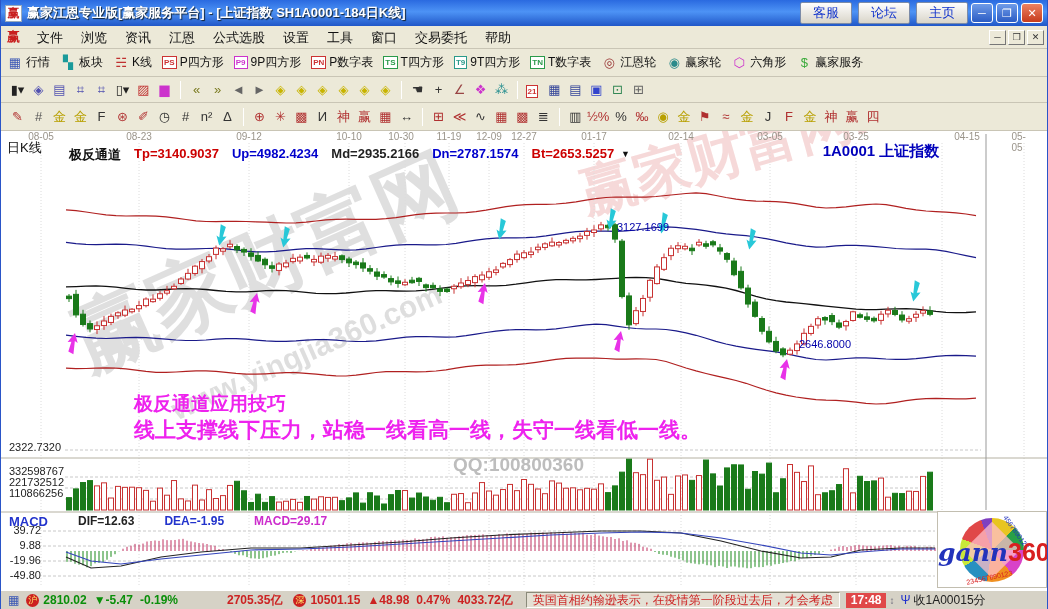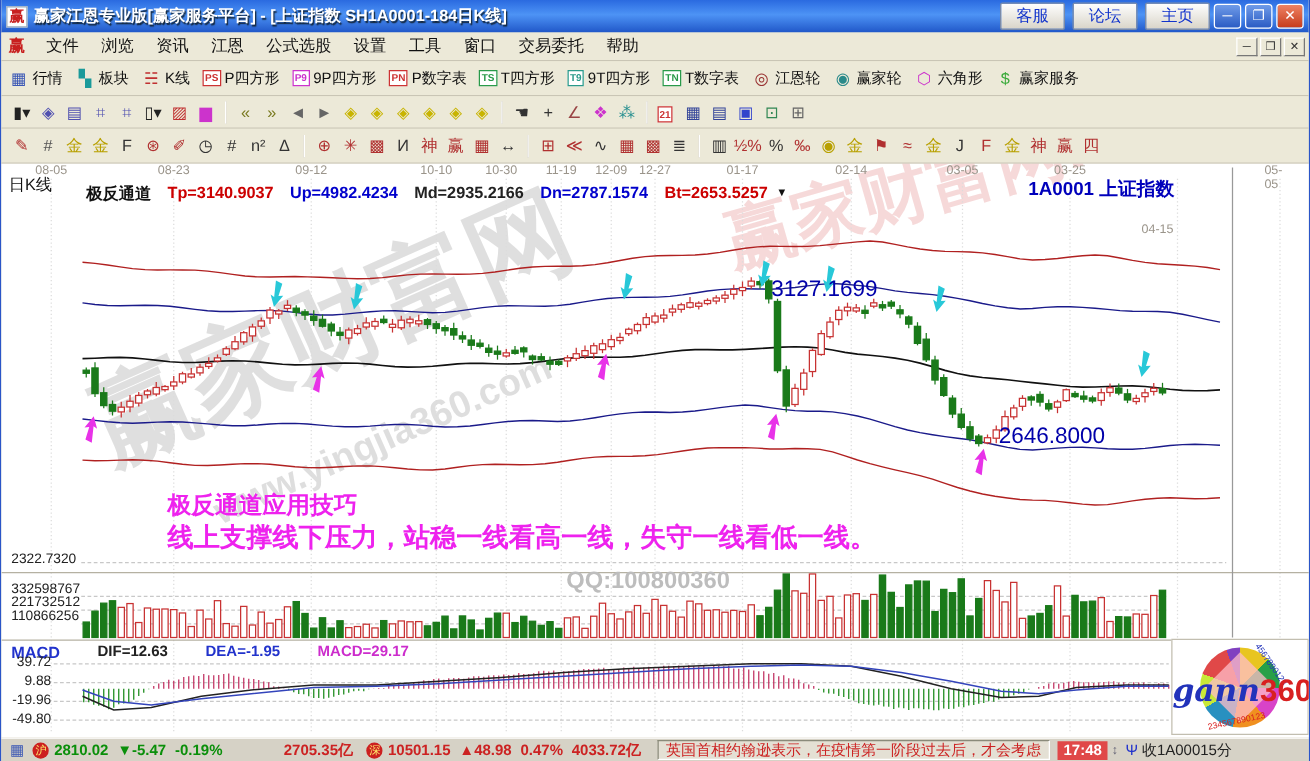--- a/index.html
+++ b/index.html
@@ -30,21 +30,21 @@
   .tsep{width:1px;height:18px;background:#b5b1a2;border-right:1px solid #fff;margin:0 5px;}
   
   #chart{position:absolute;left:0;top:131px;width:1048px;height:459px;background:#fff;overflow:hidden;}
   #chart svg{position:absolute;left:0;top:0;z-index:2;}
   .clabel{position:absolute;z-index:3;white-space:nowrap;}
   .dlabel{position:absolute;top:0;font-size:10px;color:#9a948a;transform:translateX(-50%);z-index:3;}
   .wm{position:absolute;z-index:1;white-space:nowrap;font-weight:bold;}
   .pane-label{left:6px;top:8px;font-size:13px;color:#111;}
   .ind-row{left:68px;top:15px;display:flex;gap:13px;font-size:13px;font-weight:bold;}
   .symbol{left:780px;top:11px;width:200px;text-align:center;font-size:15px;font-weight:bold;color:#0000bb;}
-  .ann{font-size:18px;color:#0000aa;z-index:3;}
+  .ann{font-size:11px;color:#0000aa;z-index:3;}
   .pink1{left:133px;top:260px;font-size:19px;font-weight:bold;color:#ee22ee;z-index:4;}
   .pink2{left:133px;top:285px;font-size:21px;font-weight:bold;color:#ee22ee;z-index:4;}
   .qq{left:452px;top:323px;font-size:19px;color:#bdbdbd;font-weight:bold;z-index:3;}
   .scale{font-size:11px;color:#222;}
   .macd-row{left:8px;top:383px;display:flex;gap:30px;font-size:12px;font-weight:bold;}
   
   .logobox{position:absolute;left:936px;top:380px;width:110px;height:77px;border:1px solid #c2beb0;background:#fff;z-index:5;}
   .gcir{position:absolute;left:22px;top:6px;width:64px;height:64px;border-radius:50%;background:conic-gradient(#e8c520 0 45deg,#28a048 45deg 90deg,#d843c8 90deg 140deg,#f09020 140deg 190deg,#2890c0 190deg 240deg,#c8e838 240deg 290deg,#e04848 290deg 340deg,#8040c0 340deg 360deg);}
   .gdia{position:absolute;left:34px;top:18px;width:40px;height:40px;background:rgba(255,190,200,.75);transform:rotate(45deg);}
   .gtxt{position:absolute;left:0;top:26px;width:110px;text-align:right;font-size:25px;z-index:2;}
@@ -941,21 +941,21 @@
         <div class="dlabel" style="left: 248px;">09-12</div>
         <div class="dlabel" style="left: 348px;">10-10</div>
         <div class="dlabel" style="left: 400px;">10-30</div>
         <div class="dlabel" style="left: 448px;">11-19</div>
         <div class="dlabel" style="left: 488px;">12-09</div>
         <div class="dlabel" style="left: 523px;">12-27</div>
         <div class="dlabel" style="left: 593px;">01-17</div>
         <div class="dlabel" style="left: 680px;">02-14</div>
         <div class="dlabel" style="left: 769px;">03-05</div>
         <div class="dlabel" style="left: 855px;">03-25</div>
-        <div class="dlabel" style="left: 925px; margin-top: 47px;">04-15</div>
+        <div class="dlabel" style="left: 966px;">04-15</div>
         <div class="dlabel" style="left: 1023px;">05-05</div>
       </div>
 
     <div class="logobox">
       <div class="gcir"></div>
       <div class="gdia"></div>
       <div class="gd1">4567890123</div>
       <div class="gd2">234567890123</div>
       <div class="gtxt"><span class="g1">gann</span><span class="g2">360</span></div>
     </div>

